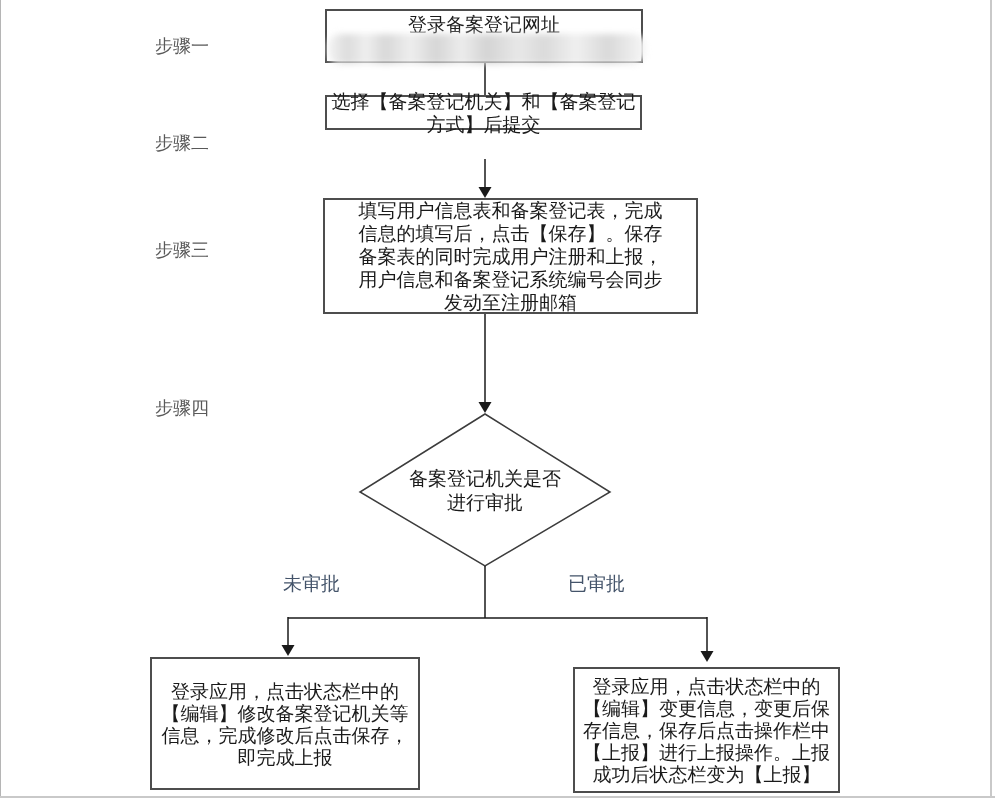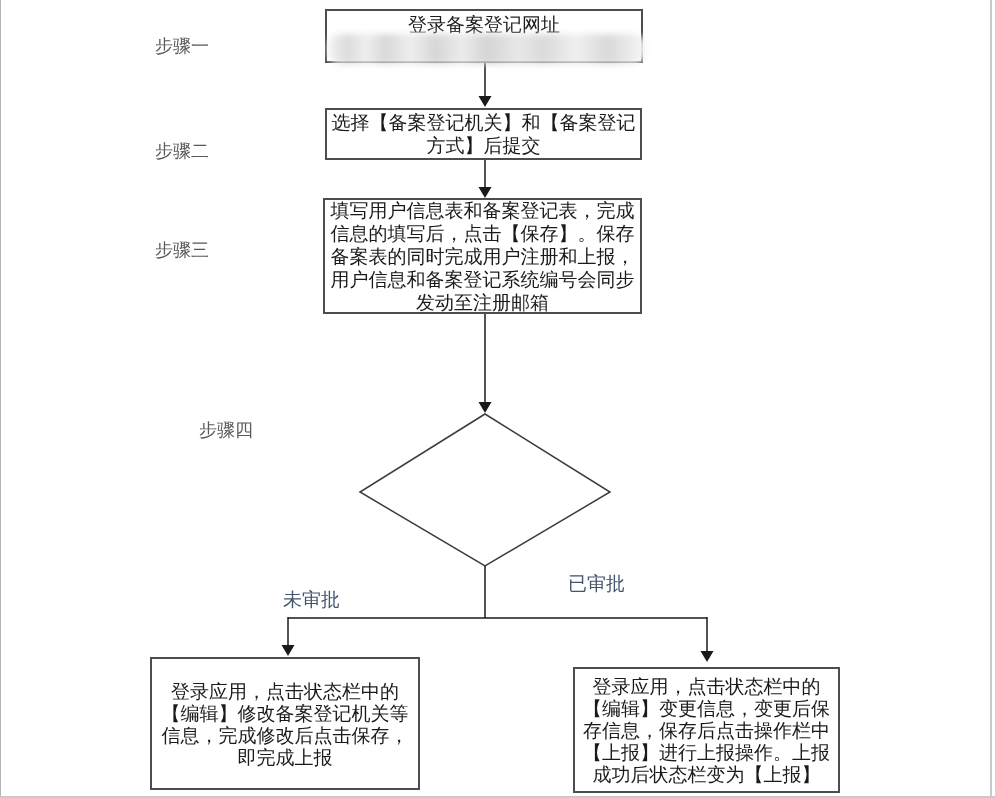--- a/index.html
+++ b/index.html
@@ -22,44 +22,44 @@
     position:absolute;
     border:2px solid #4d4d4d;
     background:#ffffff;
     box-sizing:border-box;
     display:flex;align-items:center;justify-content:center;
     text-align:center;
     font-size:19px;line-height:23px;
     white-space:pre-line;
   }
   .box1{left:325px;top:9px;width:318px;height:54px;align-items:flex-start;padding-top:2px;}
-  .box2{left:325px;top:108px;width:317px;height:52px;}
-  .box3{left:323px;top:198px;width:319px;height:116px;}
+  .box2{left:325px;top:95px;width:317px;height:35px;}
+  .box3{left:323px;top:198px;width:375px;height:116px;}
   .box-left{left:150px;top:657px;width:270px;height:133px;line-height:22px;}
   .box-right{left:573px;top:667px;width:267px;height:126px;line-height:22px;}
 
   .decision-text{
     position:absolute;left:375px;top:466px;width:220px;
     text-align:center;font-size:19px;line-height:24px;white-space:pre-line;
   }
 
   .step-label{
     position:absolute;left:155px;
     font-size:18px;color:#595959;line-height:18px;
   }
   .step1{top:37px;font-family:Liberation Serif, serif;}
-  .step2{top:142px;}
+  .step2{top:134px;}
   .step3{top:241px;}
-  .step4{top:421px;margin-left:44px;}
+  .step4{top:399px;}
 
   .branch-label{
     position:absolute;top:573px;
     font-size:19px;color:#44546a;line-height:20px;
   }
-  .branch-left{left:283px;margin-top:16px;}
+  .branch-left{left:283px;}
   .branch-right{left:568px;}
 
   .redacted-blur{
     position:absolute;left:328px;top:34px;width:318px;height:30px;
     border-radius:12px;
     background:linear-gradient(90deg,
       #f4f4f4 0%, #dcdcdc 6%, #efefef 12%, #d8d8d8 18%, #eeeeee 26%,
       #d6d6d6 34%, #ececec 42%, #d4d4d4 50%, #e8e8e8 60%, #dadada 68%,
       #f0f0f0 78%, #d9d9d9 88%, #f7f7f7 100%);
     filter:blur(3px);
@@ -105,20 +105,22 @@
 
   <div class="node box2">选择【备案登记机关】和【备案登记
 方式】后提交</div>
 
   <div class="node box3">填写用户信息表和备案登记表，完成
 信息的填写后，点击【保存】。保存
 备案表的同时完成用户注册和上报，
 用户信息和备案登记系统编号会同步
 发动至注册邮箱</div>
 
+  <div class="decision-text">备案登记机关是否
+进行审批</div>
 
   <div class="branch-label branch-left">未审批</div>
   <div class="branch-label branch-right">已审批</div>
 
   <div class="node box-left">登录应用，点击状态栏中的
 【编辑】修改备案登记机关等
 信息，完成修改后点击保存，
 即完成上报</div>
   <div class="node box-right">登录应用，点击状态栏中的
 【编辑】变更信息，变更后保

